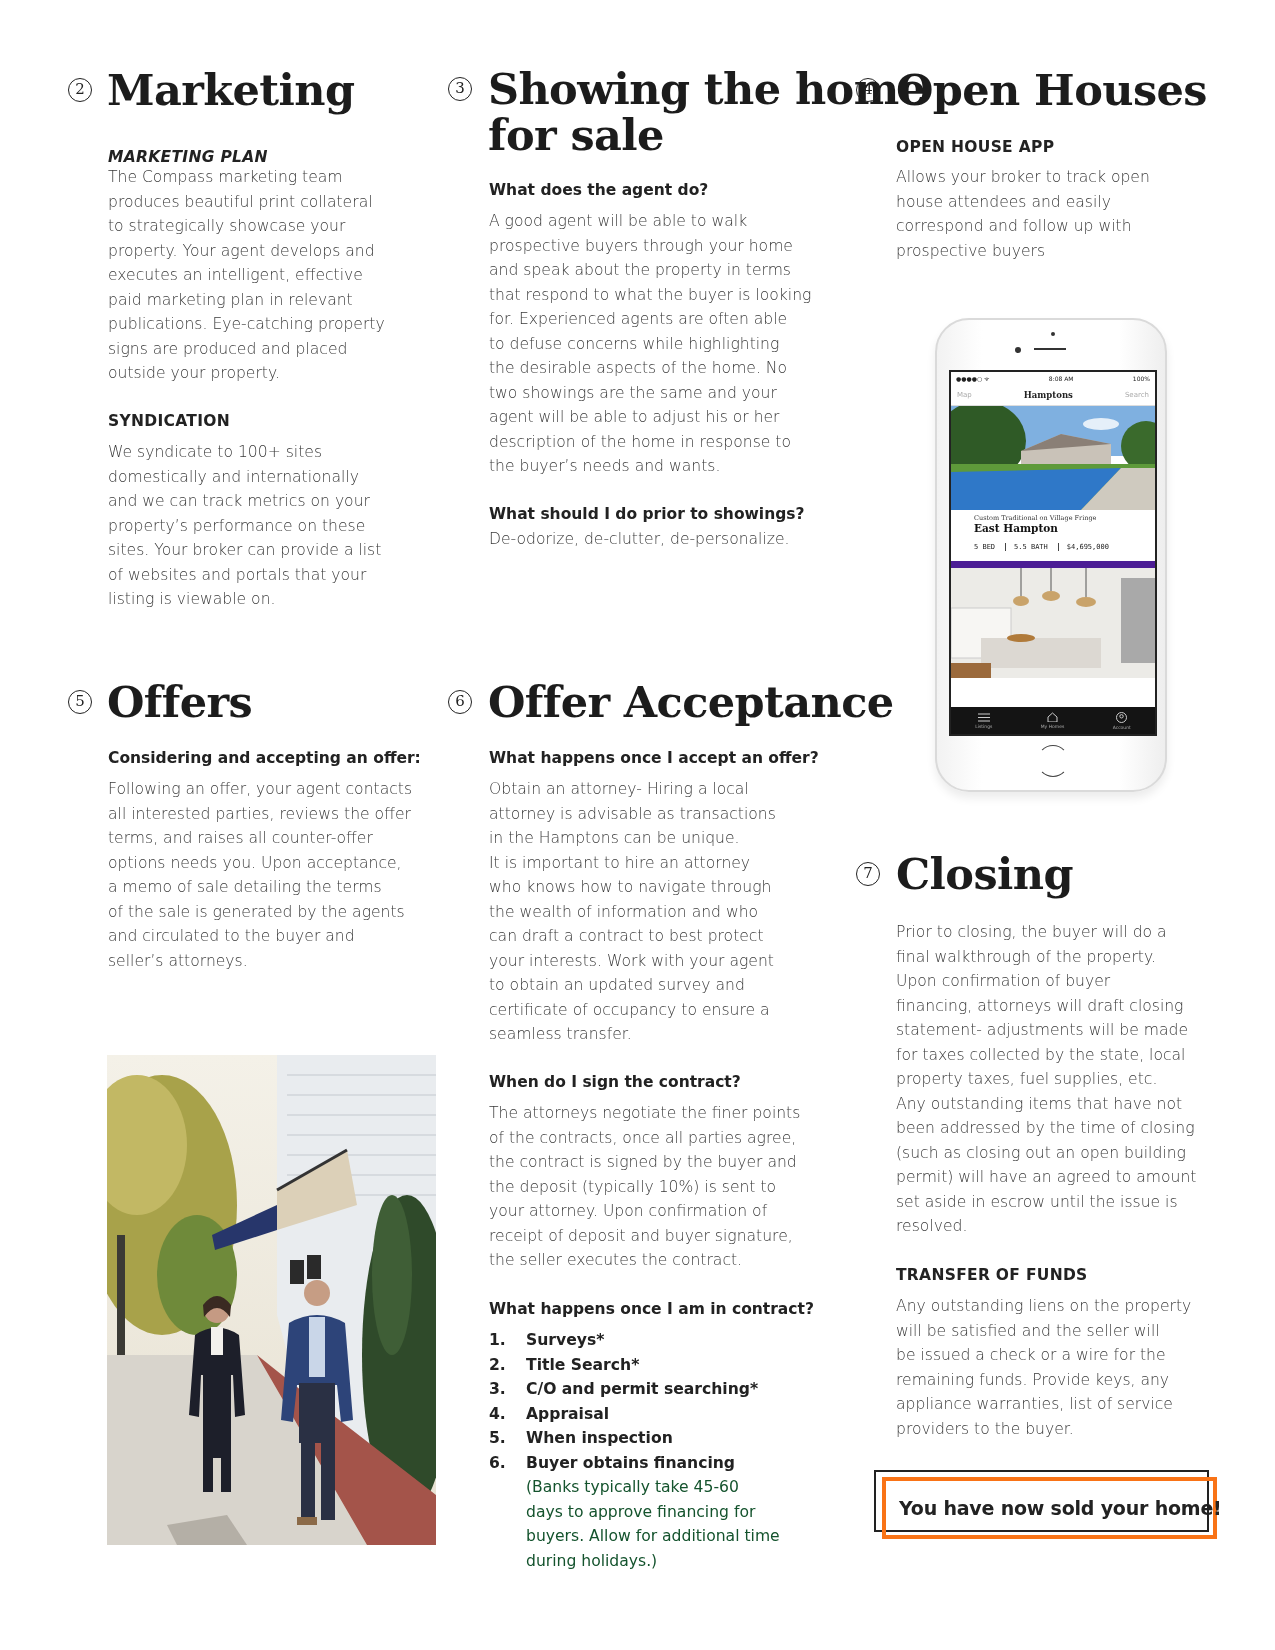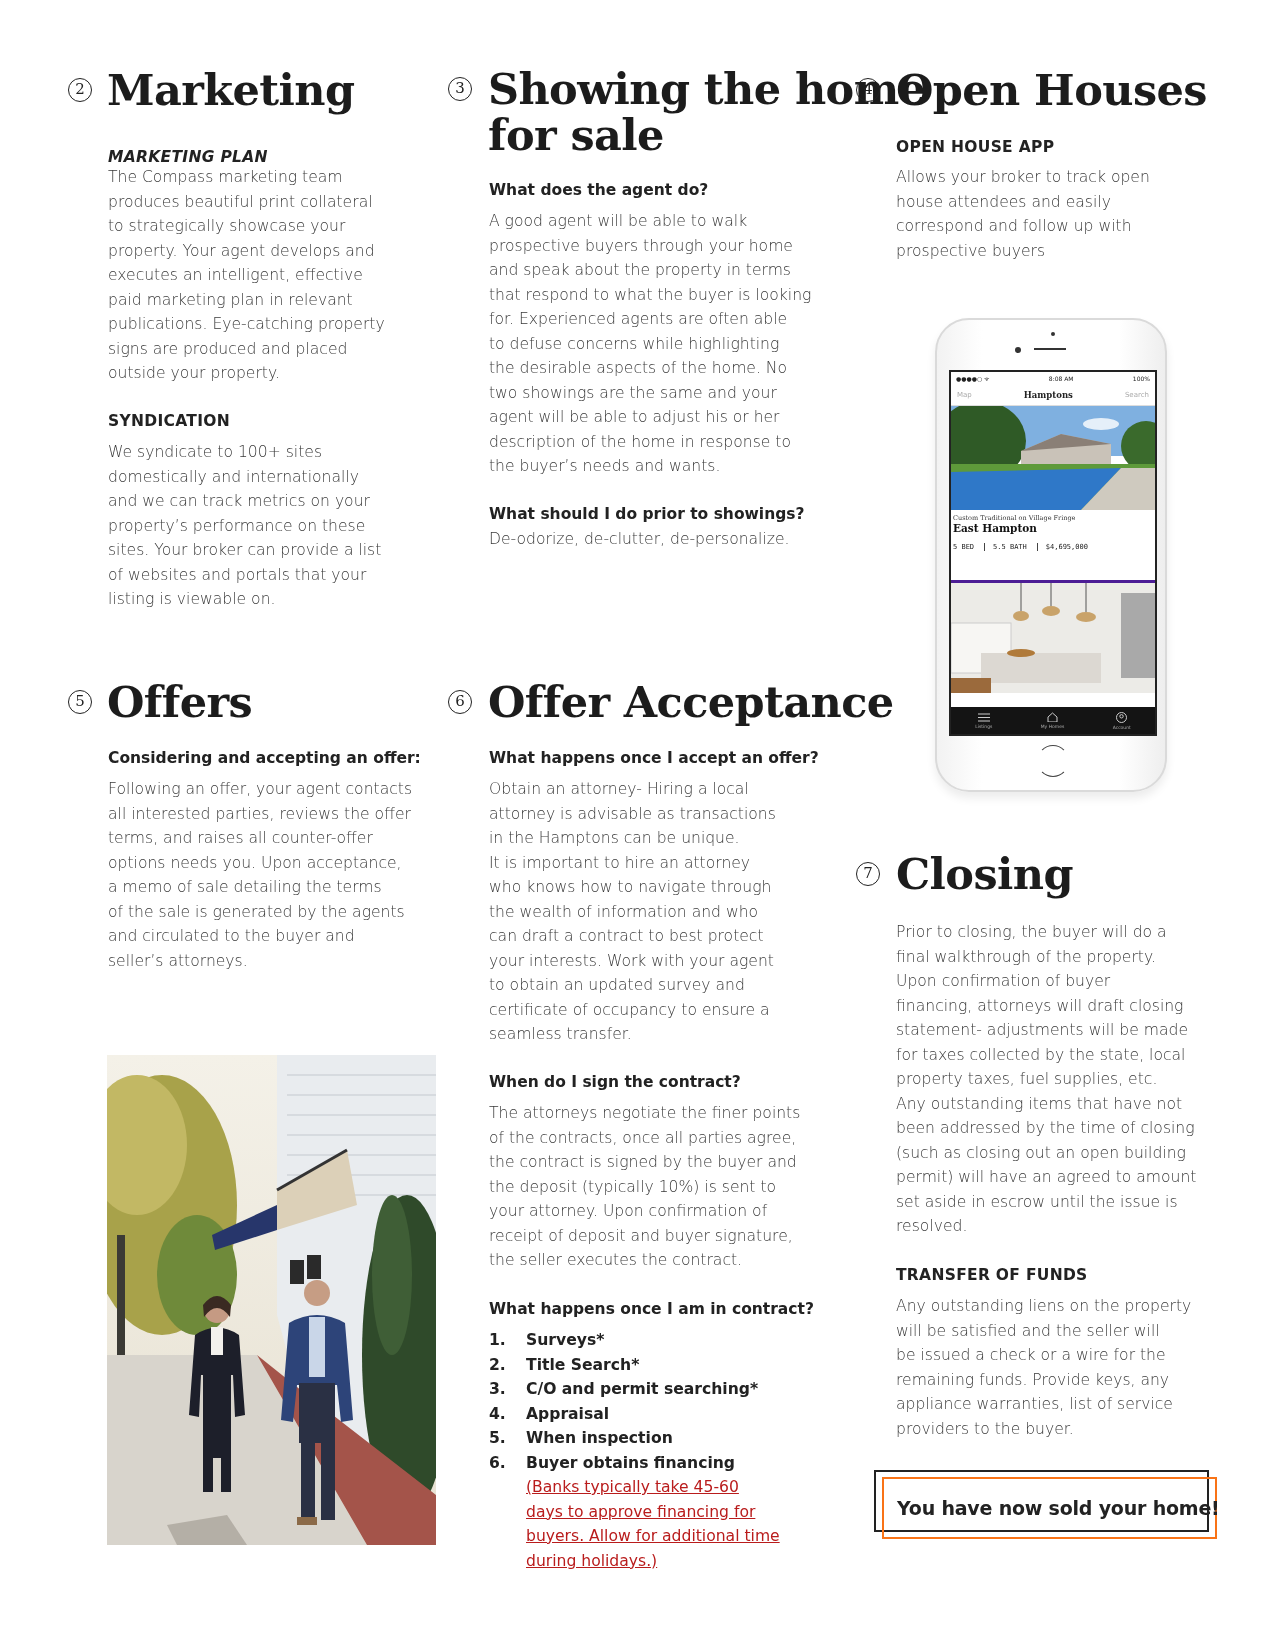--- a/index.html
+++ b/index.html
@@ -48,21 +48,21 @@
     line-height: 24.5px;
     color: #3a3a3a;
     font-weight: 300;
   }
   .body .line { display: block; white-space: nowrap; }
 
   .list { position: absolute; font-family: "DejaVu Sans", sans-serif; font-size: 15.6px; line-height: 24.5px; color: #222; }
   .list .li { display: flex; white-space: nowrap; }
   .list .li .n { width: 37px; font-weight: bold; }
   .list .li .t { font-weight: bold; }
-  .list .cont { padding-left: 37px; font-weight: normal; color: #b91c1c; white-space: nowrap; display:block;text-decoration:underline; }
+  .list .cont { padding-left: 37px; font-weight: normal; color: #14532d; white-space: nowrap; display:block; }
 
   
   .photo {
     position: absolute; left: 107px; top: 1055px; width: 329px; height: 490px; overflow: hidden;
     background: #d9d2c3;
   }
 
   
   .phone {
     position: absolute; left: 935px; top: 318px; width: 232px; height: 474px;
@@ -73,39 +73,39 @@
   }
   .phone .cam { position: absolute; left: 78px; top: 27px; width: 6px; height: 6px; border-radius: 50%; background: #333; }
   .phone .dot { position: absolute; left: 114px; top: 12px; width: 4px; height: 4px; border-radius: 50%; background: #333; }
   .phone .spk { position: absolute; left: 97px; top: 28px; width: 32px; height: 2px; background: #333; }
   .phone .home { position: absolute; left: 100px; top: 425px; width: 32px; height: 32px; border-radius: 50%; border: 1.5px solid #444; border-left-color: transparent; border-right-color: transparent; }
   .screen { position: absolute; left: 12px; top: 50px; width: 208px; height: 366px; background: #fff; border: 2px solid #222; overflow: hidden; }
   .status { display: flex; justify-content: space-between; padding: 3px 5px 0; font-size: 6px; color: #222; height: 12px; }
   .navbar { display: flex; justify-content: space-between; align-items: center; padding: 0 6px; height: 22px; border-bottom: 1px solid #ddd; font-size: 7px; color: #aaa; }
   .navbar .title { font-family: "DejaVu Serif", serif; font-weight: bold; font-size: 8.5px; color: #222; }
   .img1 { width: 100%; height: 104px; position: relative; overflow: hidden; }
-  .card { padding: 4px 2px 0; height: 73px; border-bottom: 3px solid #4c1d95; }
+  .card { padding: 4px 23px 0; height: 58px; border-bottom: 7px solid #4c1d95; }
   .card .kicker { font-family: "DejaVu Serif", serif; font-size: 6.5px; color: #333; }
   .card .city { font-family: "DejaVu Serif", serif; font-weight: bold; font-size: 10.5px; color: #111; line-height: 13px; }
   .card .specs { display: flex; margin-top: 8px; font-family: "DejaVu Sans Mono", monospace; font-size: 7px; color: #222; }
   .card .specs span { padding-right: 10px; margin-right: 8px; border-right: 1px solid #444; }
   .card .specs span:last-child { border-right: none; }
   .img2 { width: 100%; height: 110px; position: relative; overflow: hidden; }
   .tabbar { position: absolute; left: 0; bottom: 0; width: 100%; height: 27px; background: #141414; display: flex; justify-content: space-around; align-items: center; }
   .tabbar .tab { display: flex; flex-direction: column; align-items: center; font-size: 4.5px; color: #aaa; gap: 2px; }
   .tabbar svg { display: block; }
 
   
   .final-outer {
     position: absolute; left: 874px; top: 1470px; width: 335px; height: 62px;
     border: 2px solid #222;
   }
   .final-inner {
     position: absolute; left: 882px; top: 1477px; width: 335px; height: 62px;
-    border: 2px solid #f97316;
+    border: 4px solid #f97316;
     display: flex; align-items: center; padding-left: 13px;
     font-family: "DejaVu Sans", sans-serif; font-weight: bold; font-size: 19px; color: #222; letter-spacing: -0.2px;
     white-space: nowrap;
   }
 </style>
 </head>
 <body>
 
 <div class="num" style="left:68px; top:78px;">2</div>
 <div class="h" style="left:107px; top:67px;">Marketing</div>

